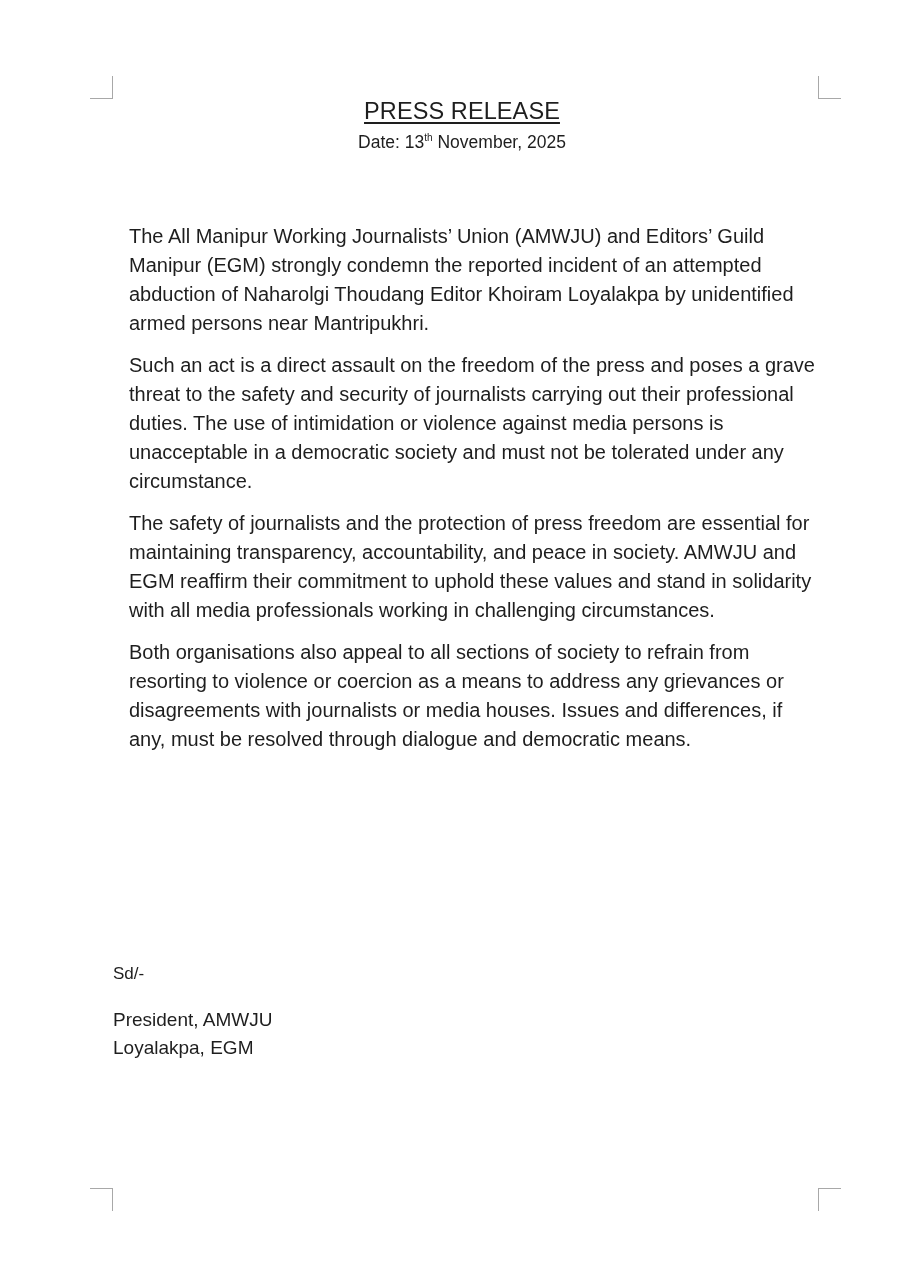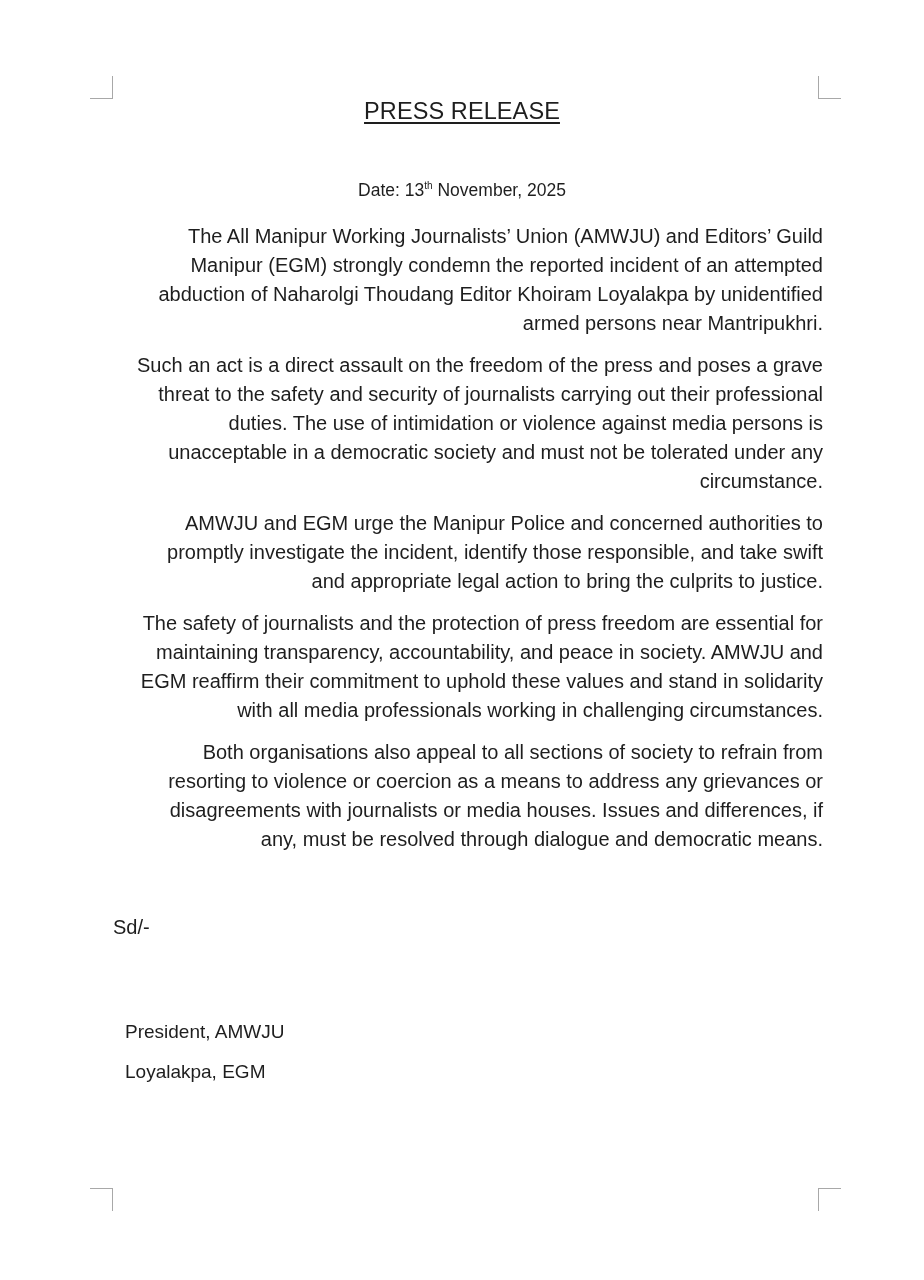--- a/index.html
+++ b/index.html
@@ -7,46 +7,45 @@
          font-family:"Liberation Sans", "DejaVu Sans", sans-serif; color:#1e1e1e; }
   .mark { position:absolute; width:22px; height:22px; border-color:#a8a8a8; border-style:solid; border-width:0; }
   .mark.tl { left:90px; top:76px; border-right-width:1.5px; border-bottom-width:1.5px; }
   .mark.tr { left:818px; top:76px; border-left-width:1.5px; border-bottom-width:1.5px; }
   .mark.bl { left:90px; top:1188px; border-right-width:1.5px; border-top-width:1.5px; }
   .mark.br { left:818px; top:1188px; border-left-width:1.5px; border-top-width:1.5px; }
 
   .header { position:absolute; left:0; width:924px; text-align:center; }
   .title { top:98px; font-size:23.5px; text-decoration:underline; text-underline-offset:3px;
            text-decoration-thickness:2px; letter-spacing:0.1px; }
-  .date { top:132px; font-size:17.5px;margin-top:48px; }
+  .date { top:132px; font-size:17.5px; }
   .date sup { font-size:10px; vertical-align:super; line-height:0; }
 
   .body { position:absolute; left:113px; top:222px; width:710px; font-size:20px; line-height:29px; }
-  .body p { margin:0 0 13px 16px;text-align:right; }
+  .body p { margin:0 0 13px 16px; }
 
   .sign { position:absolute; left:113px; font-size:19px; line-height:28px; }
-  .sd { top:913px; font-size:20px; }
+  .sd { top:960px; font-size:17px; }
   .pres { top:1006px; }
-  .pres div { margin:12px; }
+  .pres div { margin:0; }
 </style>
 </head>
 <body>
 
 <div class="mark tl"></div>
 <div class="mark tr"></div>
 <div class="mark bl"></div>
 <div class="mark br"></div>
 
 <div class="header title">PRESS RELEASE</div>
 <div class="header date"><span>Date: 13</span><sup>th</sup><span> November, 2025</span></div>
 
 <div class="body">
   <p>The All Manipur Working Journalists’ Union (AMWJU) and Editors’ Guild Manipur (EGM) strongly condemn the reported incident of an attempted abduction of Naharolgi Thoudang Editor Khoiram Loyalakpa by unidentified armed persons near Mantripukhri.</p>
   <p>Such an act is a direct assault on the freedom of the press and poses a grave threat to the safety and security of journalists carrying out their professional duties. The use of intimidation or violence against media persons is unacceptable in a democratic society and must not be tolerated under any circumstance.</p>
-  <p>AMWJU and EGM urge the Manipur Police and concerned authorities to promptly investigate the incident, identify those responsible, and take swift and appropriate legal action to bring the culprits to justice.</p>
   <p>The safety of journalists and the protection of press freedom are essential for maintaining transparency, accountability, and peace in society. AMWJU and EGM reaffirm their commitment to uphold these values and stand in solidarity with all media professionals working in challenging circumstances.</p>
   <p>Both organisations also appeal to all sections of society to refrain from resorting to violence or coercion as a means to address any grievances or disagreements with journalists or media houses. Issues and differences, if any, must be resolved through dialogue and democratic means.</p>
 </div>
 
 <div class="sign sd">Sd/-</div>
 <div class="sign pres">
   <div>President, AMWJU</div>
   <div>Loyalakpa, EGM</div>
 </div>
 

